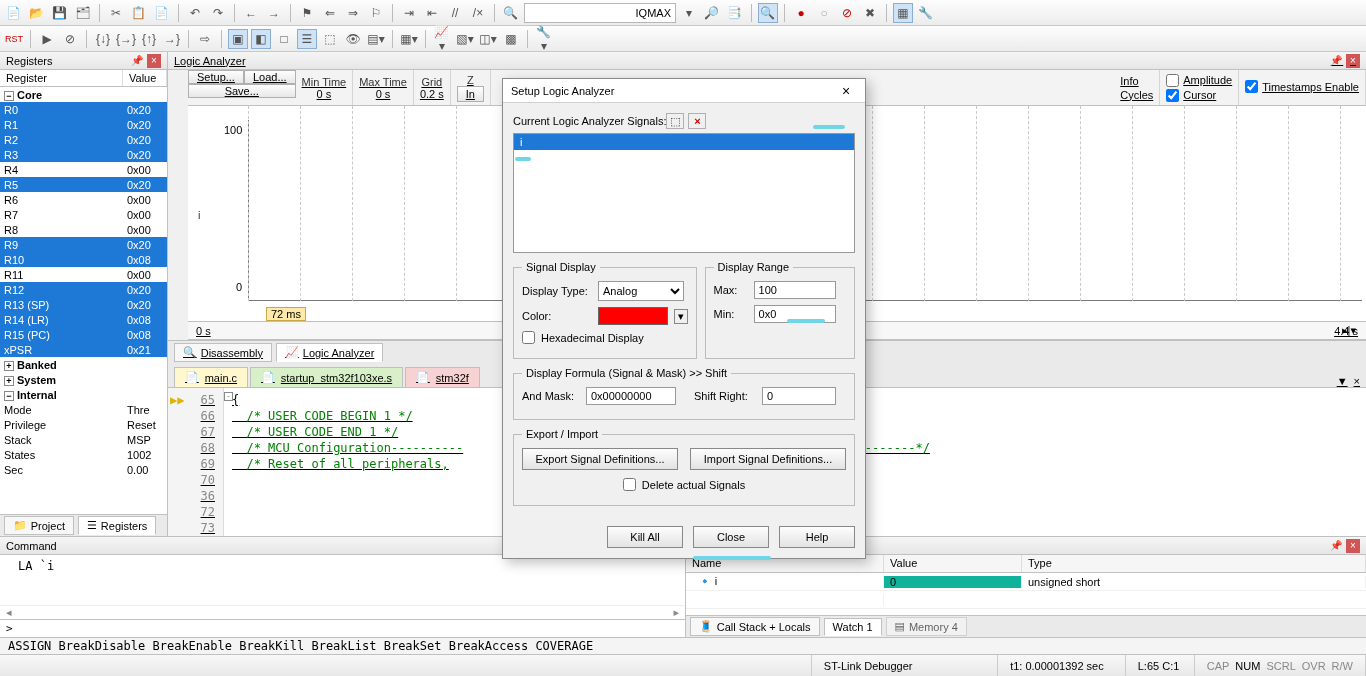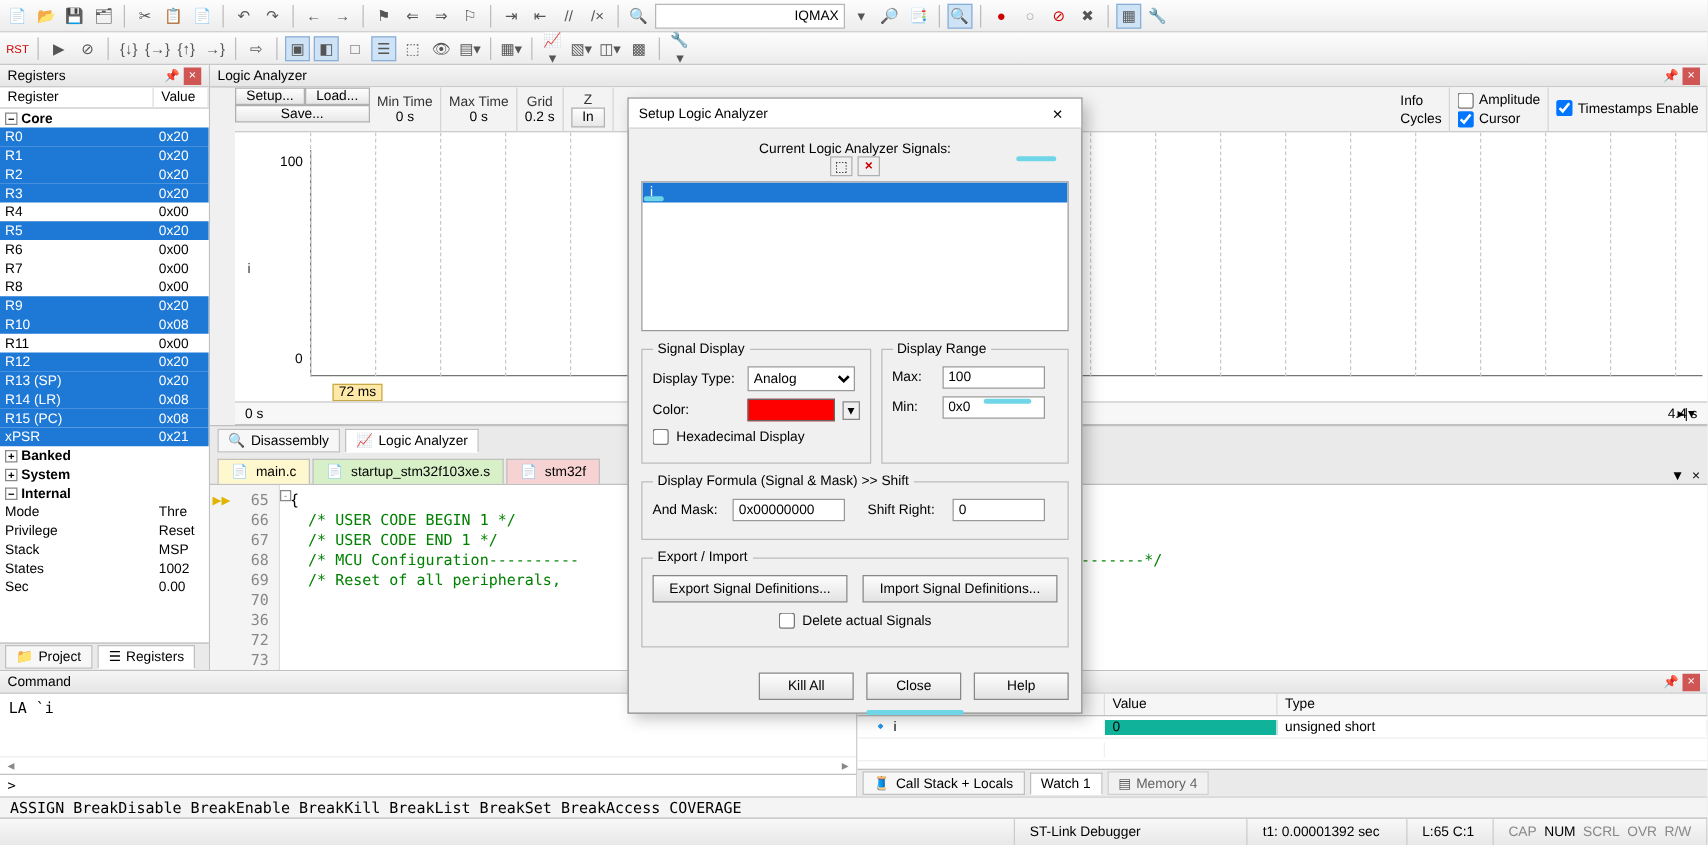--- a/index.html
+++ b/index.html
@@ -15,21 +15,21 @@
 
 .pane-title { background: linear-gradient(#f5f5f5,#e6e6e6); border-bottom: 1px solid #c0c0c0; height: 18px; display: flex; align-items: center; padding: 0 6px; justify-content: space-between; font-size: 11px; }
 .pane-title .btns { display: flex; gap: 2px; }
 .pinbtn, .closebtn { width: 14px; height: 14px; display: flex; align-items: center; justify-content: center; font-size: 10px; cursor: pointer; }
 .closebtn { background: #d05555; color: #fff; }
 .pinbtn { color: #555; }
 
 
 .main-area { display: flex; height: calc(100% - 52px - 140px); }
 .left-col { width: 168px; display: flex; flex-direction: column; border-right: 1px solid #c0c0c0; }
-.right-col { flex: 1; display: flex; flex-direction: column; }
+.right-col { flex: 1; display: flex; flex-direction: column; text-decoration: underline; }
 
 
 .reg-head { display: flex; background: #fff; border-bottom: 1px solid #c0c0c0; }
 .reg-head div { padding: 2px 6px; border-right: 1px solid #ddd; }
 .reg-head div:first-child { flex: 1; }
 .reg-tree { flex: 1; overflow: auto; background: #fff; font-size: 11px; }
 .tree-row { display: flex; height: 15px; align-items: center; }
 .tree-row .name { flex: 1; padding-left: 4px; white-space: nowrap; }
 .tree-row .val { width: 40px; text-align: left; padding-right: 2px; }
 .tree-row.sel { background: #1d78d6; color: #fff; }
@@ -70,39 +70,39 @@
 .gutter { width: 56px; background: #f4f4f4; color: #888; text-align: right; padding: 4px 8px 4px 4px; line-height: 16px; border-right: 1px solid #ddd; position: relative; }
 .gutter .arrow { position: absolute; left: 2px; color: #e0b400; font-size: 12px; }
 .code { padding: 4px 8px; line-height: 16px; white-space: pre; }
 .cgreen { color: #008000; }
 .cbrace { color: #000; }
 
 
 .bottom-row { display: flex; height: 101px; border-top: 1px solid #c0c0c0; }
 .cmd-pane { flex: 1; display: flex; flex-direction: column; border-right: 1px solid #c0c0c0; background: #fff; }
 .watch-pane { width: 680px; display: flex; flex-direction: column; background: #fff; }
-.cmd-body { flex: 1; padding: 4px 7px; font-family: Consolas, monospace; font-size: 12px; overflow: auto; }
+.cmd-body { flex: 1; padding: 4px 18px; font-family: Consolas, monospace; font-size: 12px; overflow: auto; }
 .cmd-input { height: 18px; border-top: 1px solid #c0c0c0; display: flex; align-items: center; padding: 0 6px; font-family: Consolas, monospace; }
 .watch-head { display: flex; background: #f6f6f6; border-bottom: 1px solid #c0c0c0; height: 18px; }
 .watch-head div { padding: 2px 6px; border-right: 1px solid #ddd; }
 .watch-body { flex: 1; overflow: auto; }
 .wrow { display: flex; height: 18px; align-items: center; border-bottom: 1px solid #f0f0f0; }
 .wrow .c { padding: 0 6px; border-right: 1px solid #f0f0f0; }
 .wn { width: 198px; } .wv { width: 138px; } .wt { flex: 1; }
 
 .hints { height: 17px; background: #f4f4f4; border-top: 1px solid #c0c0c0; font-family: Consolas, monospace; font-size: 12px; padding: 0 8px; display: flex; align-items: center; }
 .status { height: 22px; background: linear-gradient(#f8f8f8,#e8e8e8); border-top: 1px solid #c0c0c0; display: flex; align-items: center; font-size: 11px; }
 .status .cell { padding: 0 12px; border-right: 1px solid #ccc; height: 100%; display: flex; align-items: center; }
 
 
 .dialog { position: absolute; left: 502px; top: 78px; width: 364px; background: #f0f0f0; border: 1px solid #8a8a8a; box-shadow: 4px 4px 12px rgba(0,0,0,.25); font-size: 11px; }
 .dlg-title { height: 24px; background: #fff; display: flex; align-items: center; justify-content: space-between; padding: 0 8px; border-bottom: 1px solid #d0d0d0; }
 .dlg-close { width: 22px; height: 20px; display: flex; align-items: center; justify-content: center; font-size: 14px; cursor: pointer; }
 .dlg-body { padding: 10px; }
-.sig-label { display: flex; align-items: center; flex-direction: column; }
+.sig-label { display: flex; align-items: center; }
 .sig-icons { display: flex; gap: 4px; }
 .sig-icon { width: 18px; height: 16px; border: 1px solid #b0b0b0; display: flex; align-items: center; justify-content: center; font-size: 11px; cursor: pointer; }
 .sig-icon.red { color: #c00; font-weight: bold; }
 .sig-list { height: 120px; border: 1px solid #999; background: #fff; margin-top: 4px; overflow: auto; }
 .sig-item { background: #1d78d6; color: #fff; padding: 2px 6px; }
 fieldset { border: 1px solid #bcbcbc; padding: 8px; margin-top: 8px; }
 legend { padding: 0 4px; }
 .frow { display: flex; align-items: center; gap: 6px; margin-bottom: 6px; }
 .frow label { width: 70px; }
 .finput { height: 18px; border: 1px solid #999; background: #fff; padding: 0 4px; font-size: 11px; }

